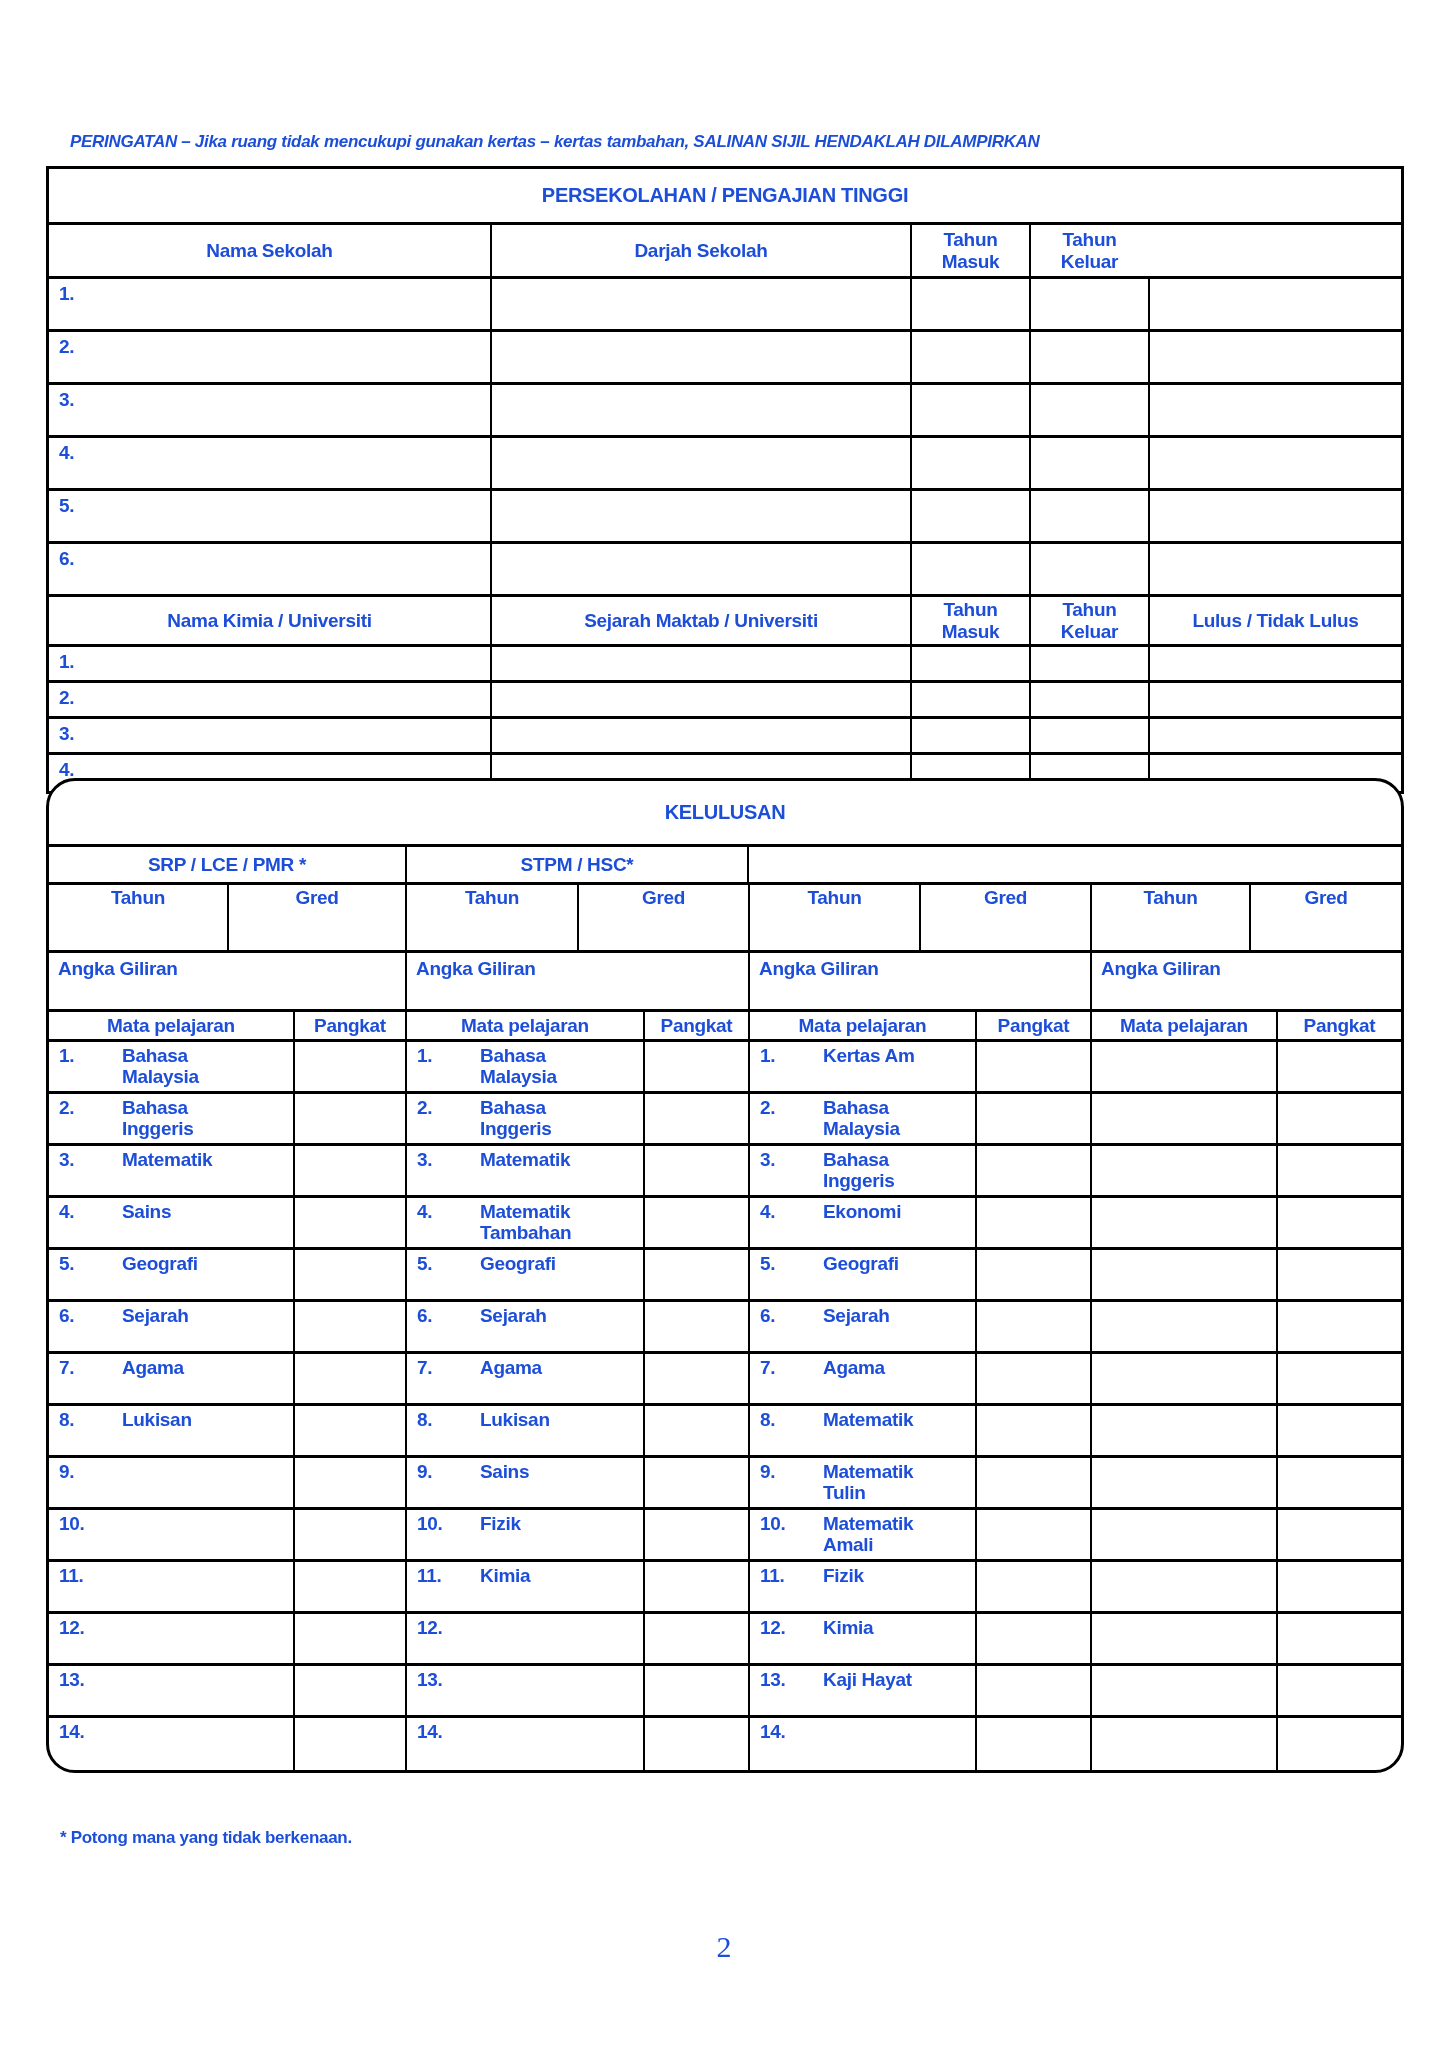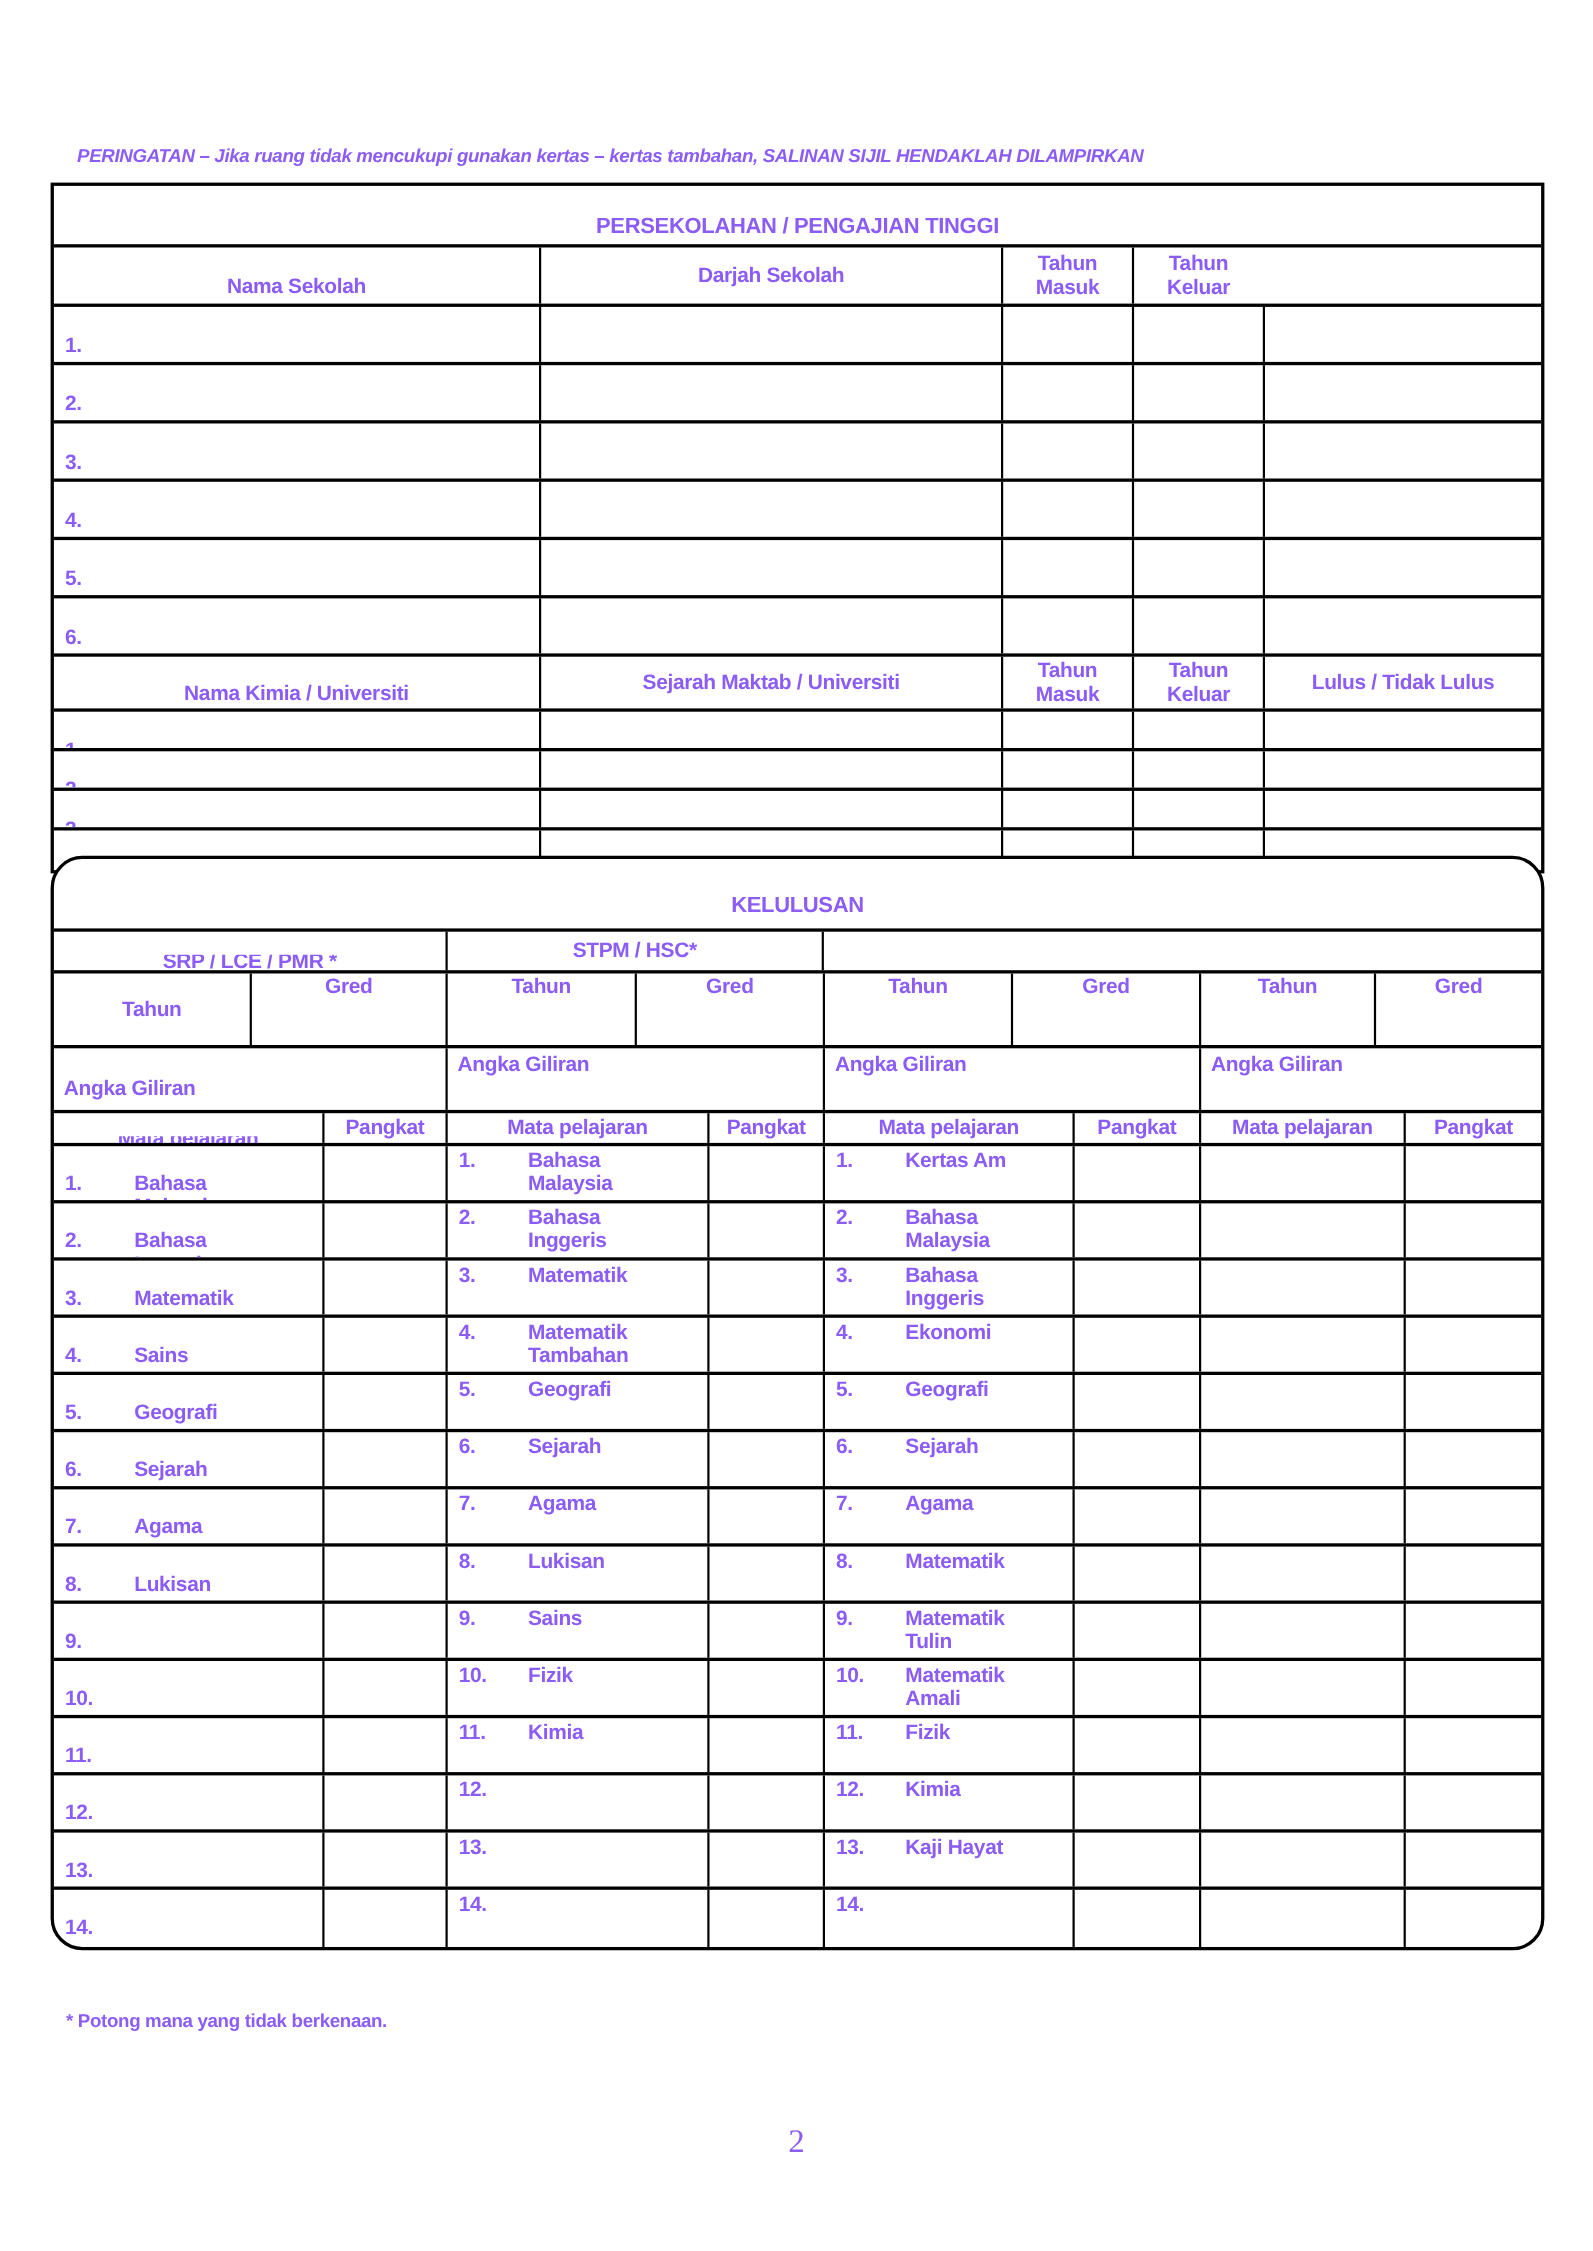--- a/index.html
+++ b/index.html
@@ -1,28 +1,28 @@
 <!DOCTYPE html>
 <html><head>
 <meta charset="utf-8">
 <style>
   html,body{margin:0;padding:0;background:#ffffff;}
   .page{
     position:relative;width:1448px;height:2046px;background:#ffffff;
-    font-family:"Liberation Sans",sans-serif;font-weight:700;color:#8b5cf6;
+    font-family:"Liberation Sans",sans-serif;font-weight:700;color:#1d4ed8;
     letter-spacing:-0.3px;overflow:hidden;
   }
   .warning{position:absolute;top:132px;left:70px;font-size:17px;font-style:italic;}
   .tbl{position:absolute;left:46px;width:1358px;border:3px solid #000;box-sizing:border-box;background:#fff;}
   .t1{top:166px;}
   .t2{top:778px;border-radius:29px;}
   .row{display:flex;border-bottom:3px solid #000;box-sizing:border-box;}
   .row.last{border-bottom:none;}
   .cell{border-left:2px solid #000;box-sizing:border-box;overflow:hidden;}
-  .cell:first-child{border-left:none;margin-top:21px;}
+  .cell:first-child{border-left:none;}
   .cfull{flex:1;}
   
   .c1{width:441px}.c2{width:420px}.c3{width:119px}.c4{width:119px}.c5{flex:1}
   
   .ec1{width:356px}.ec2{width:343px}.ec3{width:342px}.ec4{flex:1}
   .tg1,.tg2{width:178px}.tg3{width:172px}.tg4,.tg5,.tg6{width:171px}.tg7{width:159px}.tg8{flex:1}
   .m1{width:244px}.p1{width:112px}.m2{width:238px}.p2{width:105px}.m3{width:227px}.p3{width:115px}.m4{width:186px}.p4{flex:1}
   
   .t1-title{height:56px}
   .t1-head{height:54px}

